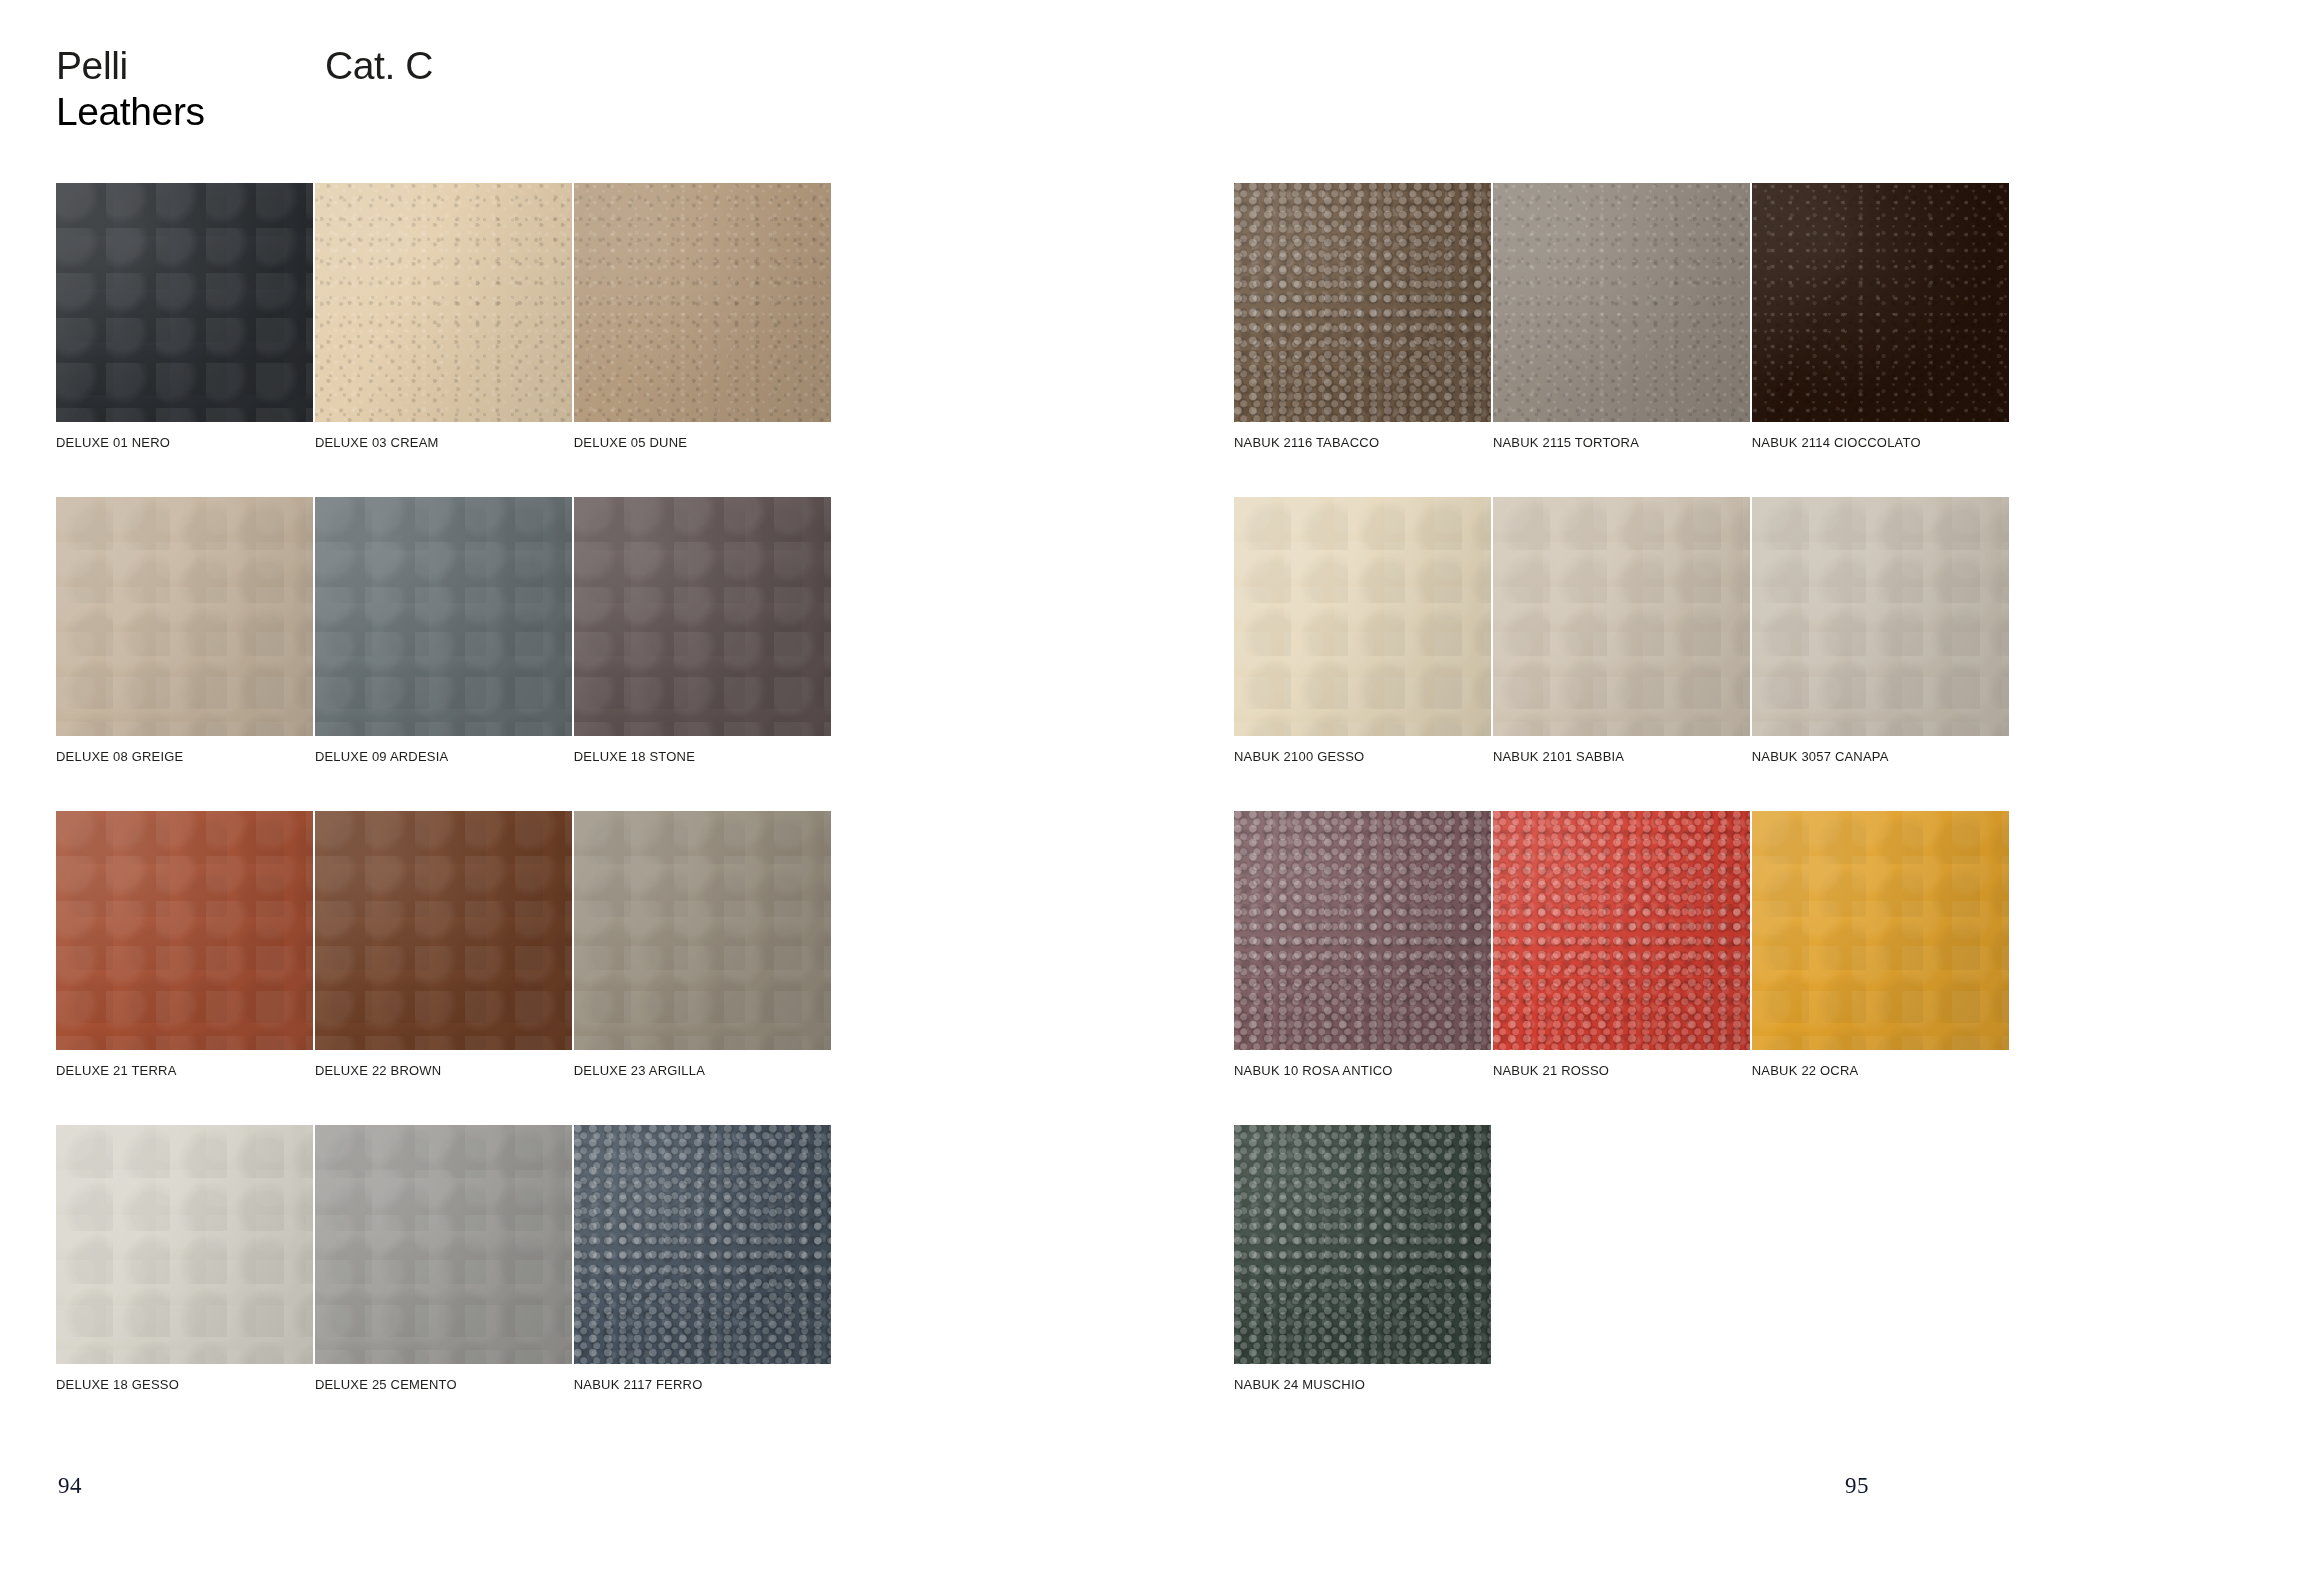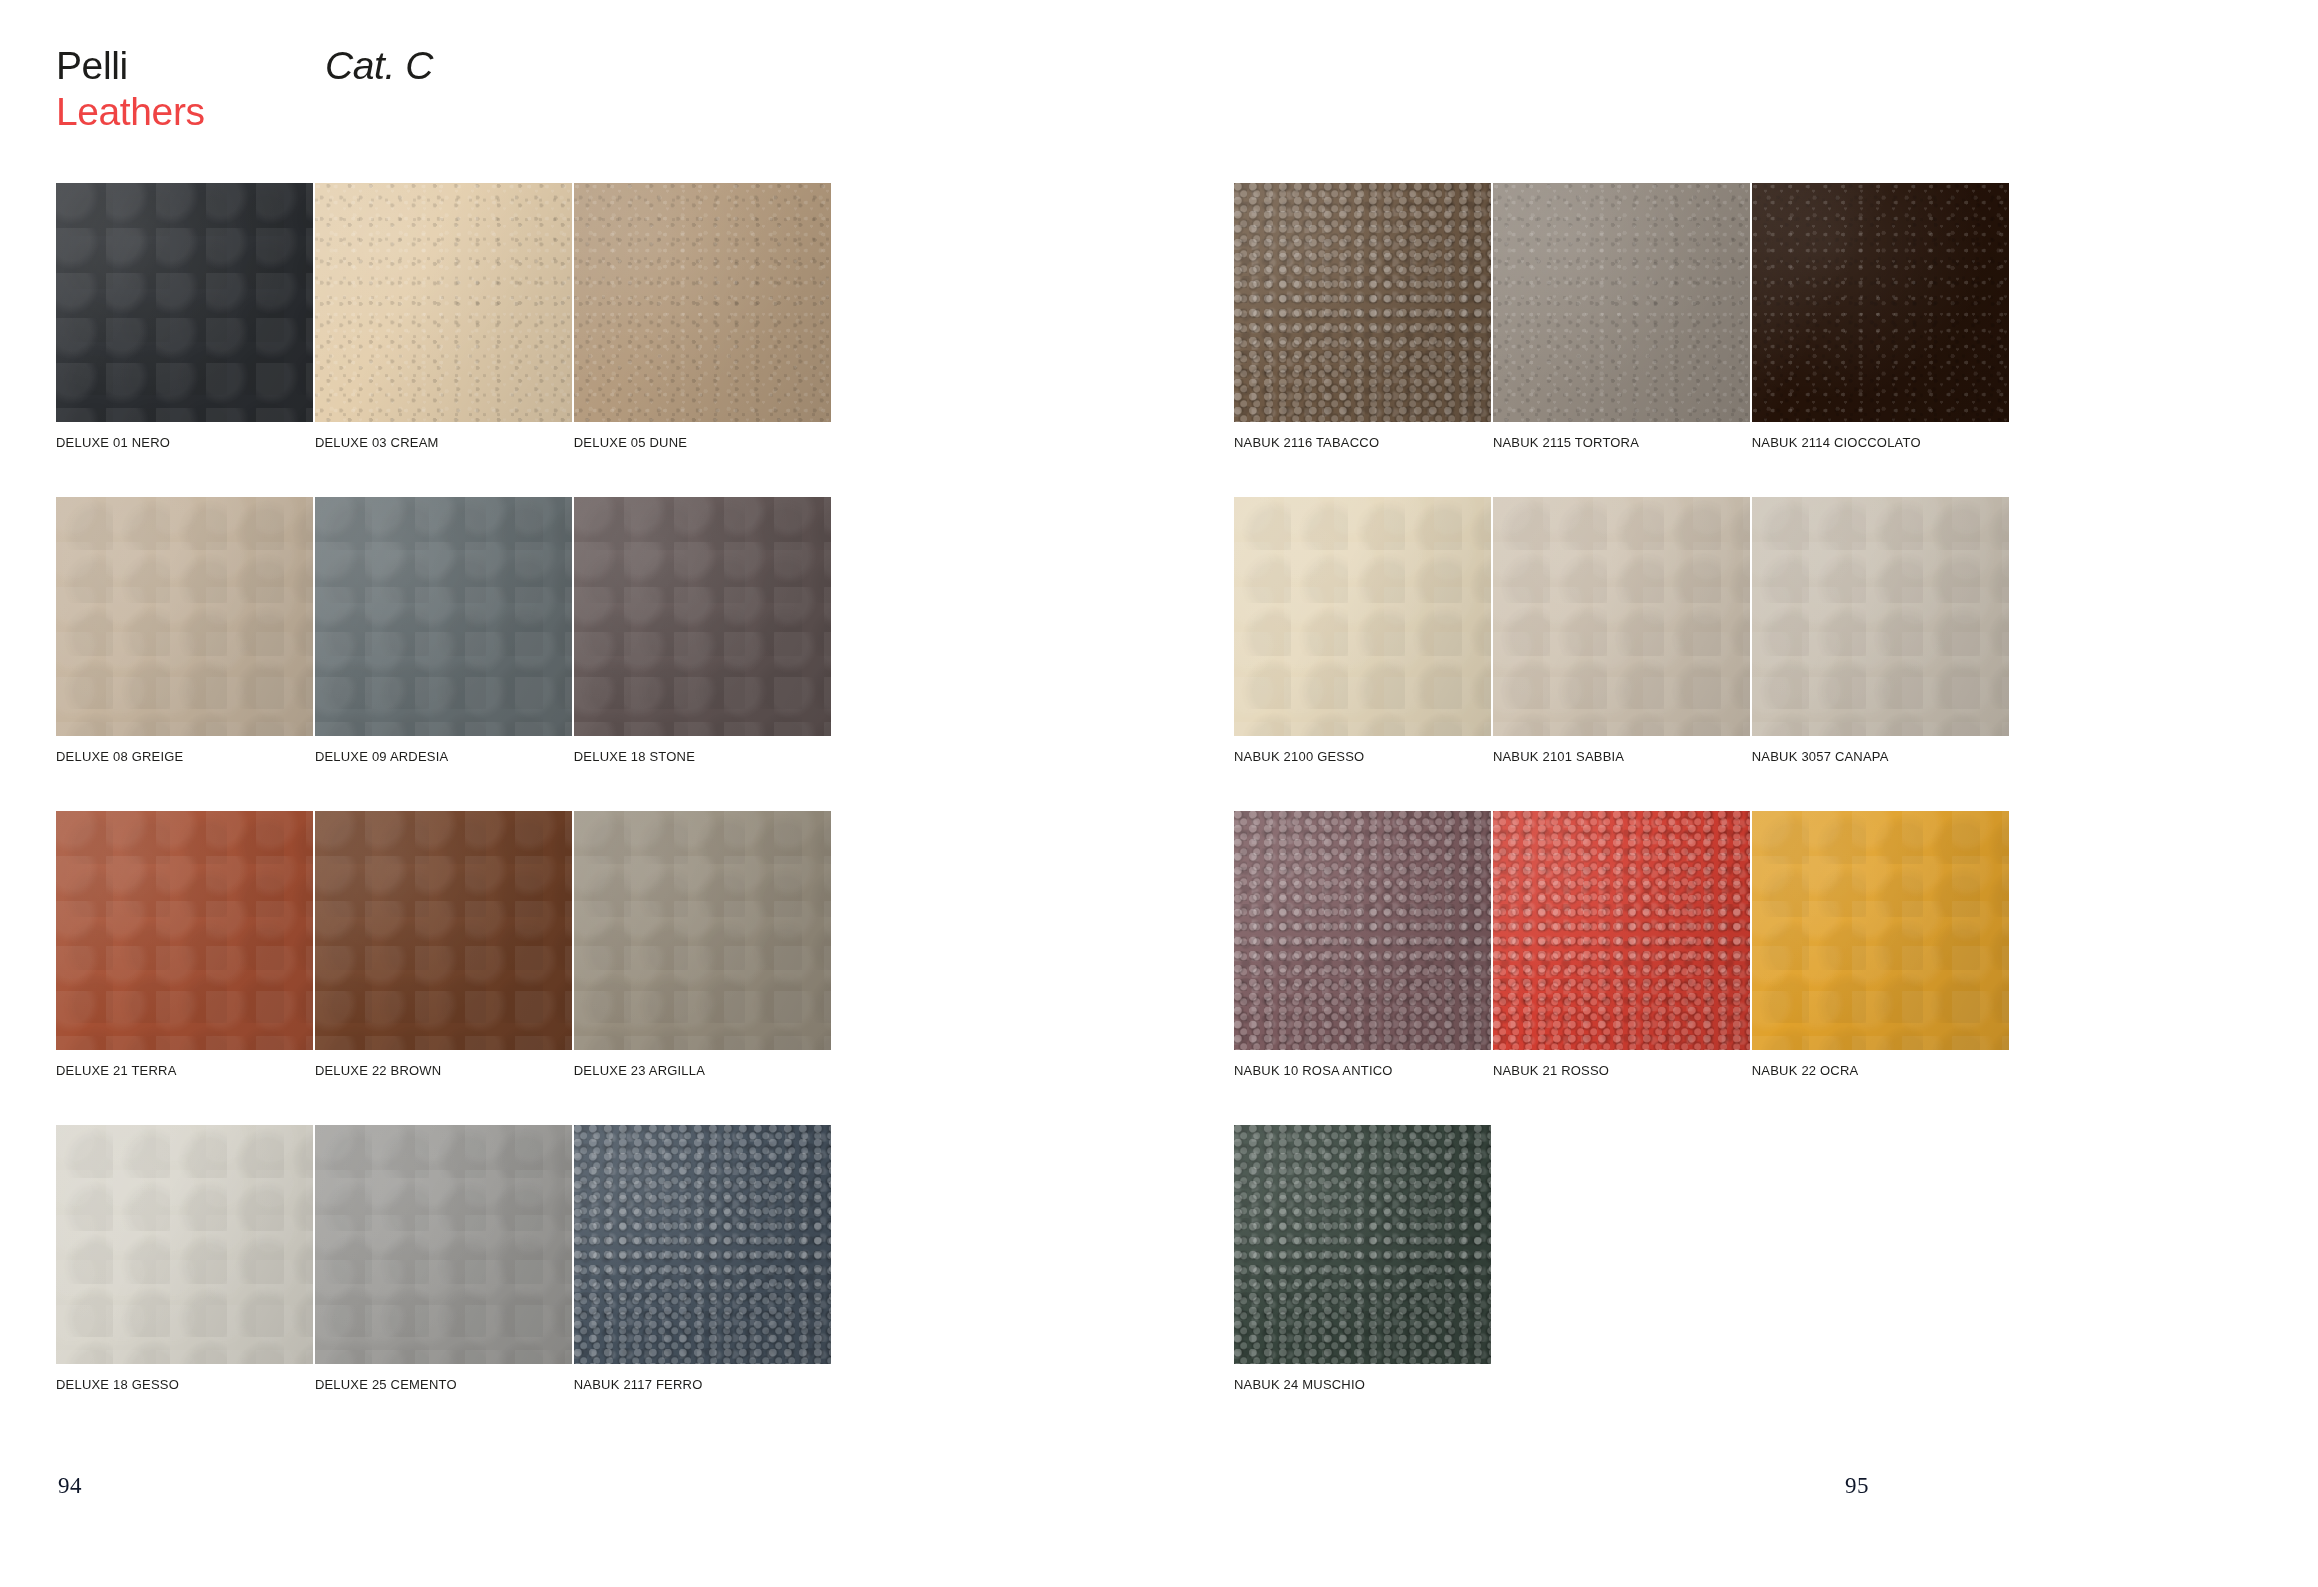--- a/index.html
+++ b/index.html
@@ -28,31 +28,30 @@
   .title-main {
     font-size:39px;
     font-weight:400;
     color:#1d1d1b;
     letter-spacing:-0.4px;
     line-height:1.18;
   }
   .title-sub {
     font-size:39px;
     font-weight:400;
-    color:#ef4444;
+    color:#000000;
     letter-spacing:-0.4px;
     line-height:1.18;
   }
   .cat-label {
     font-size:39px;
     font-weight:400;
     color:#1d1d1b;
     letter-spacing:-0.4px;
     line-height:1.18;
-    font-style:italic;
   }
 
   
   .sheet {
     position:absolute;
     top:183px;
   }
   .sheet.left  { left:56px;  }
   .sheet.right { left:1234px; }
 

